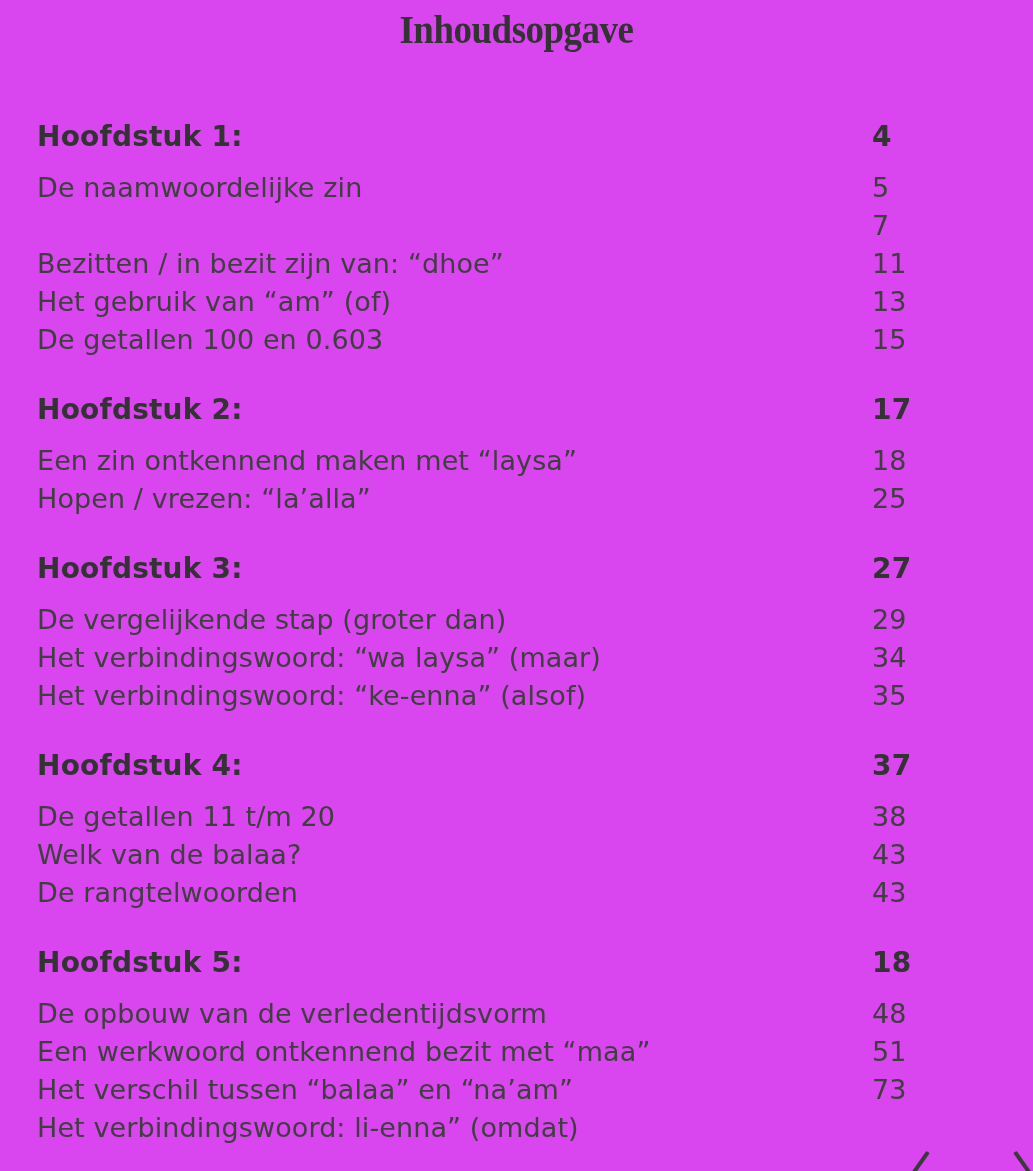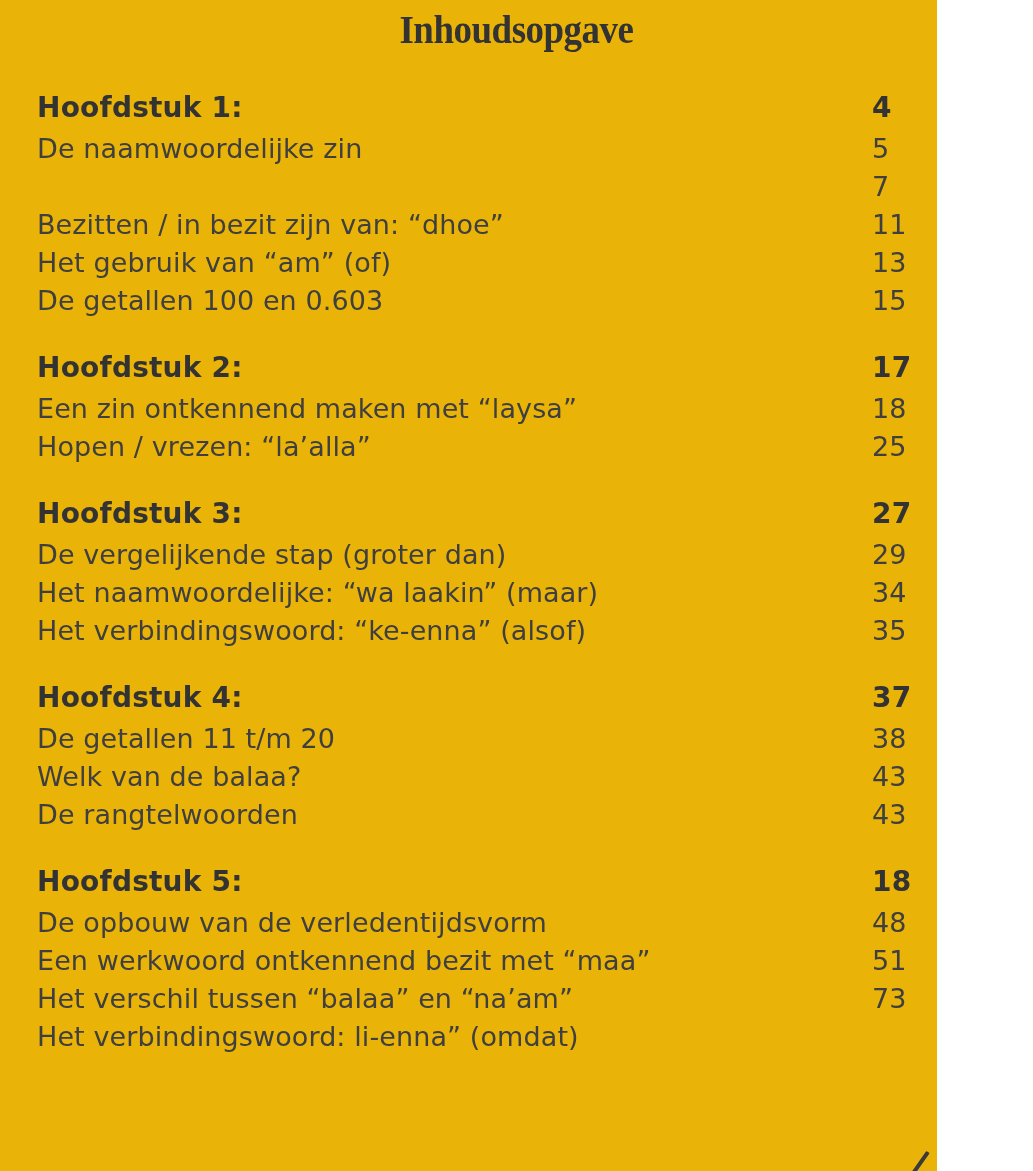--- a/index.html
+++ b/index.html
@@ -9,23 +9,23 @@
     background: #ffffff;
   }
   body {
     font-family: "DejaVu Sans", sans-serif;
     color: #3a3a3a;
     -webkit-font-smoothing: antialiased;
   }
 
   #page {
     position: relative;
-    width: 937px;
+    width: 1033px;
     height: 1171px;
-    background: #eab308;
+    background: #d946ef;
     overflow: hidden;
   }
 
   
   .doc-title {
     position: absolute;
     left: 0;
     top: 8px;
     width: 1033px;
     text-align: center;
@@ -71,32 +71,33 @@
     position: absolute;
     left: 872px;
     top: 0;
     line-height: 38px;
   }
 
   
   .row.heading {
     height: 44px;
     line-height: 44px;
+    margin-top: 29px;
   }
   .row.heading .label,
   .row.heading .page {
     line-height: 44px;
     font-weight: 700;
     font-size: 28px;
     letter-spacing: 0.2px;
     color: #333333;
   }
 
   
-  .entries { }
+  .entries { margin-top: 10px; }
 
   
   .row.entry .label,
   .row.entry .page {
     font-weight: 400;
     font-size: 27px;
     letter-spacing: 0.1px;
     color: #3f3f3f;
   }
 
@@ -184,21 +185,21 @@
         <div class="row heading">
           <span class="label">Hoofdstuk 3:</span>
           <span class="page">27</span>
         </div>
         <div class="entries">
           <div class="row entry">
             <span class="label">De vergelijkende stap (groter dan)</span>
             <span class="page">29</span>
           </div>
           <div class="row entry">
-            <span class="label">Het naamwoordelijke: “wa laakin” (maar)</span>
+            <span class="label">Het verbindingswoord: “wa laysa” (maar)</span>
             <span class="page">34</span>
           </div>
           <div class="row entry">
             <span class="label">Het verbindingswoord: “ke-enna” (alsof)</span>
             <span class="page">35</span>
           </div>
         </div>
       </div>
       <div class="chapter-block">
         <div class="row heading">

